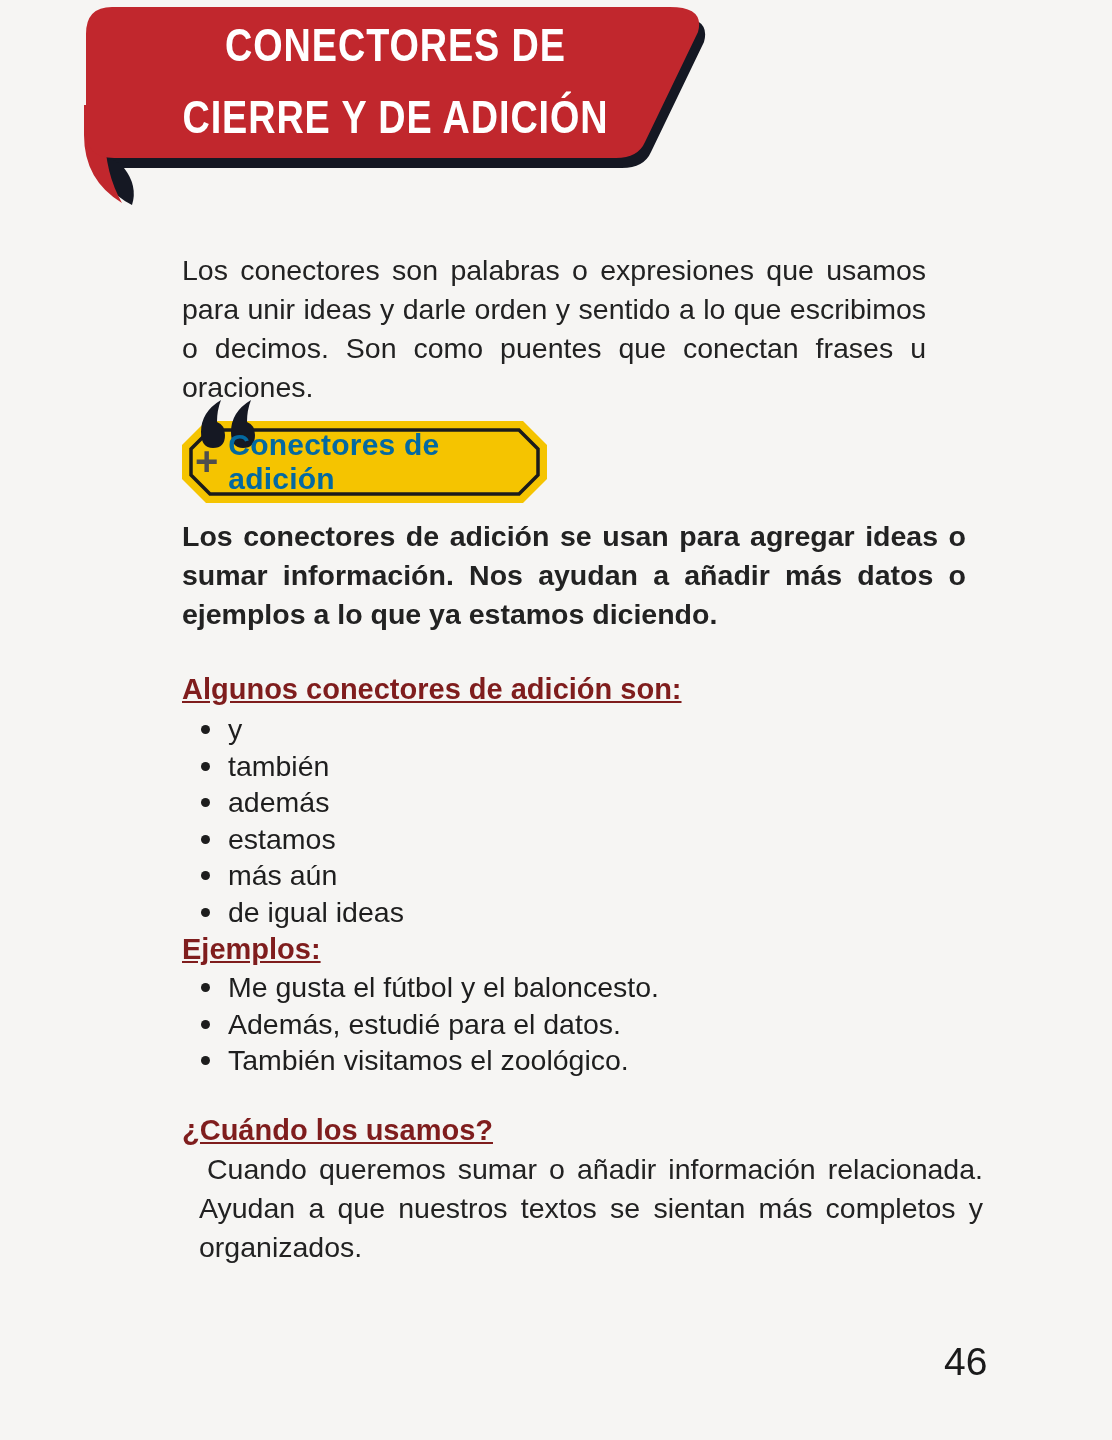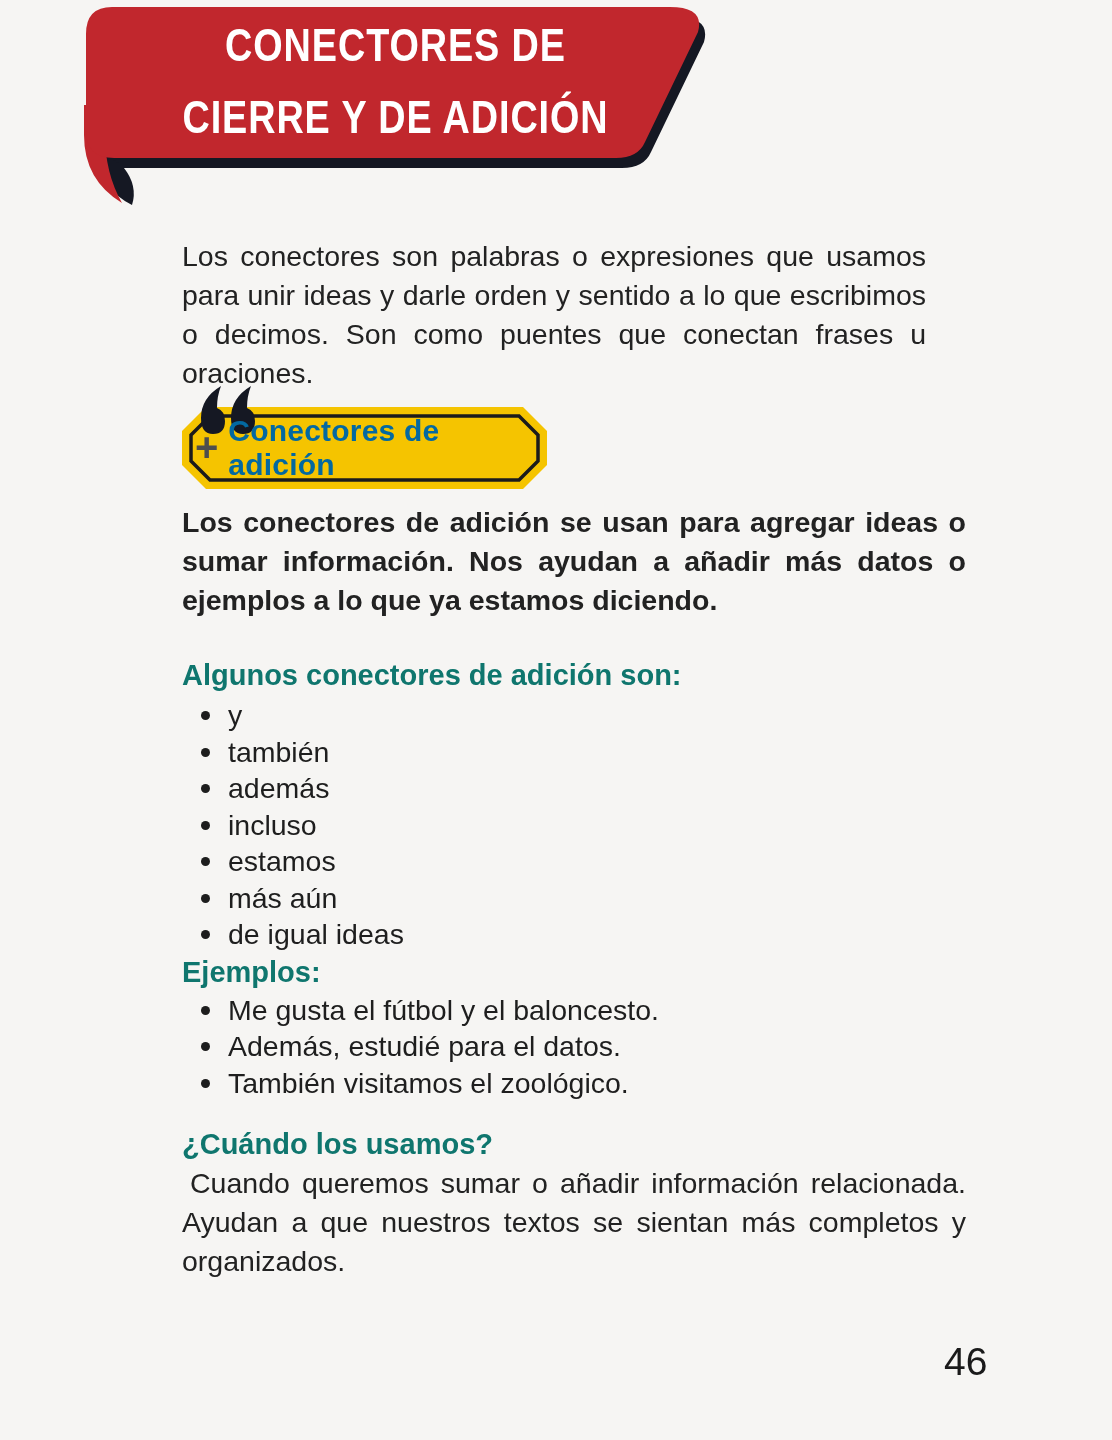--- a/index.html
+++ b/index.html
@@ -17,46 +17,46 @@
   .banner-line{
     position:absolute;left:0;width:635px;text-align:center;
     color:#ffffff;font-weight:700;font-size:42px;letter-spacing:1px;
     transform:scale(0.9,1.12);transform-origin:50% 50%;
     white-space:nowrap;
   }
   .banner-line.l1{top:16px;}
   .banner-line.l2{top:88px;}
 
   
-  .content{position:absolute;left:182px;top:237px;width:784px;}
+  .content{position:absolute;left:182px;top:251px;width:784px;}
   .para{
     margin:0;font-size:28.5px;line-height:39px;color:#222222;
     text-align:justify;
   }
   .para.narrow{width:744px;}
   .para.wide{width:784px;}
   h3{
-    margin:0;font-size:29px;line-height:39px;font-weight:700;color:#0f766e;
+    margin:0;font-size:29px;line-height:39px;font-weight:700;color:#7f1d1d;text-decoration:underline;
   }
   ul{list-style:none;margin:0;padding:0;}
   li{
     position:relative;padding-left:46px;
     font-size:28.5px;line-height:36.5px;color:#1e1e1e;
   }
   li::before{
     content:"";position:absolute;left:19px;top:14px;
     width:9px;height:9px;border-radius:50%;background:#1d1d1d;
   }
   .mt-badge{margin-top:14px;}
   .mt-p2{margin-top:14px;font-weight:bold;}
   .mt-h-conn{margin-top:36px;}
   .mt-ul-conn{margin-top:2px;}
   .mt-h-ej{}
-  .mt-h-cu{margin-top:24px;}
-  .indent{text-indent:8px;}
+  .mt-h-cu{margin-top:32px;}
+  .indent{text-indent:8px;margin-left:17px;}
 
   
   .badge{position:relative;width:365px;height:82px;}
   .badge .shape{position:absolute;left:0;top:0;}
   .badge .quote{position:absolute;left:16px;top:-22px;}
   .badge-row{
     position:absolute;left:0;top:0;width:365px;height:82px;
     display:flex;align-items:center;padding-left:13px;box-sizing:border-box;
   }
   .plus{
@@ -111,21 +111,20 @@
       </div>
     </div>
 
     <p class="para wide mt-p2">Los conectores de adición se usan para agregar ideas o sumar información. Nos ayudan a añadir más datos o ejemplos a lo que ya estamos diciendo.</p>
 
     <h3 class="mt-h-conn">Algunos conectores de adición son:</h3>
     <ul class="mt-ul-conn">
       <li>y</li>
       <li>también</li>
       <li>además</li>
-      <li>incluso</li>
       <li>estamos</li>
       <li>más aún</li>
       <li>de igual ideas</li>
     </ul>
 
     <h3 class="mt-h-ej">Ejemplos:</h3>
     <ul>
       <li>Me gusta el fútbol y el baloncesto.</li>
       <li>Además, estudié para el datos.</li>
       <li>También visitamos el zoológico.</li>

